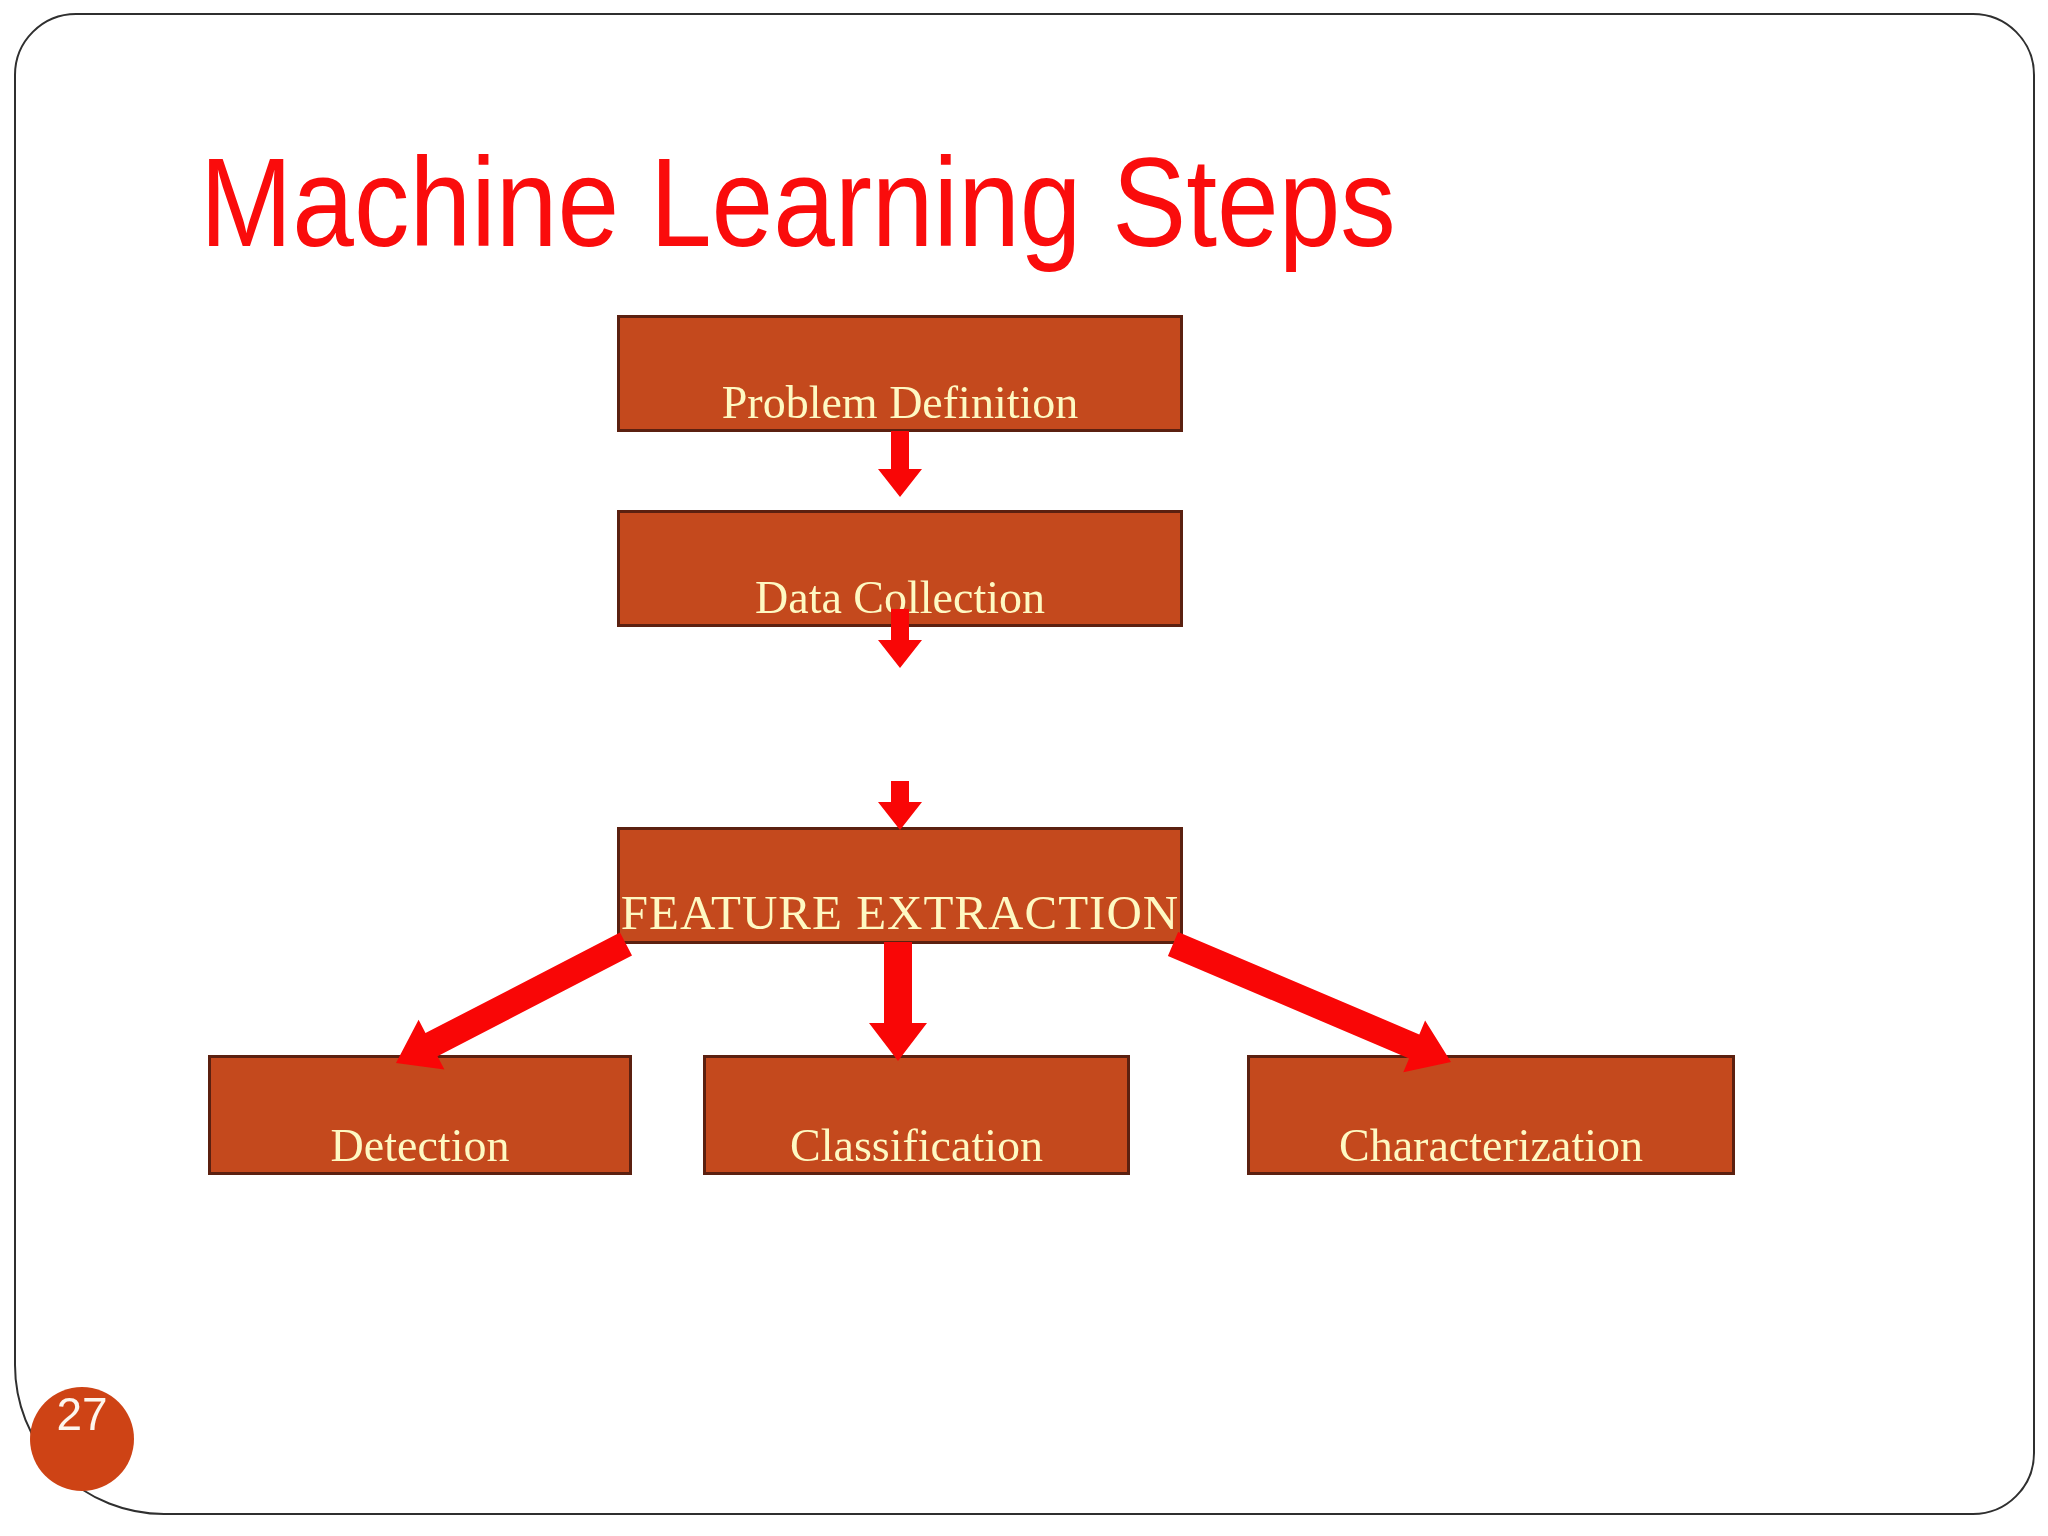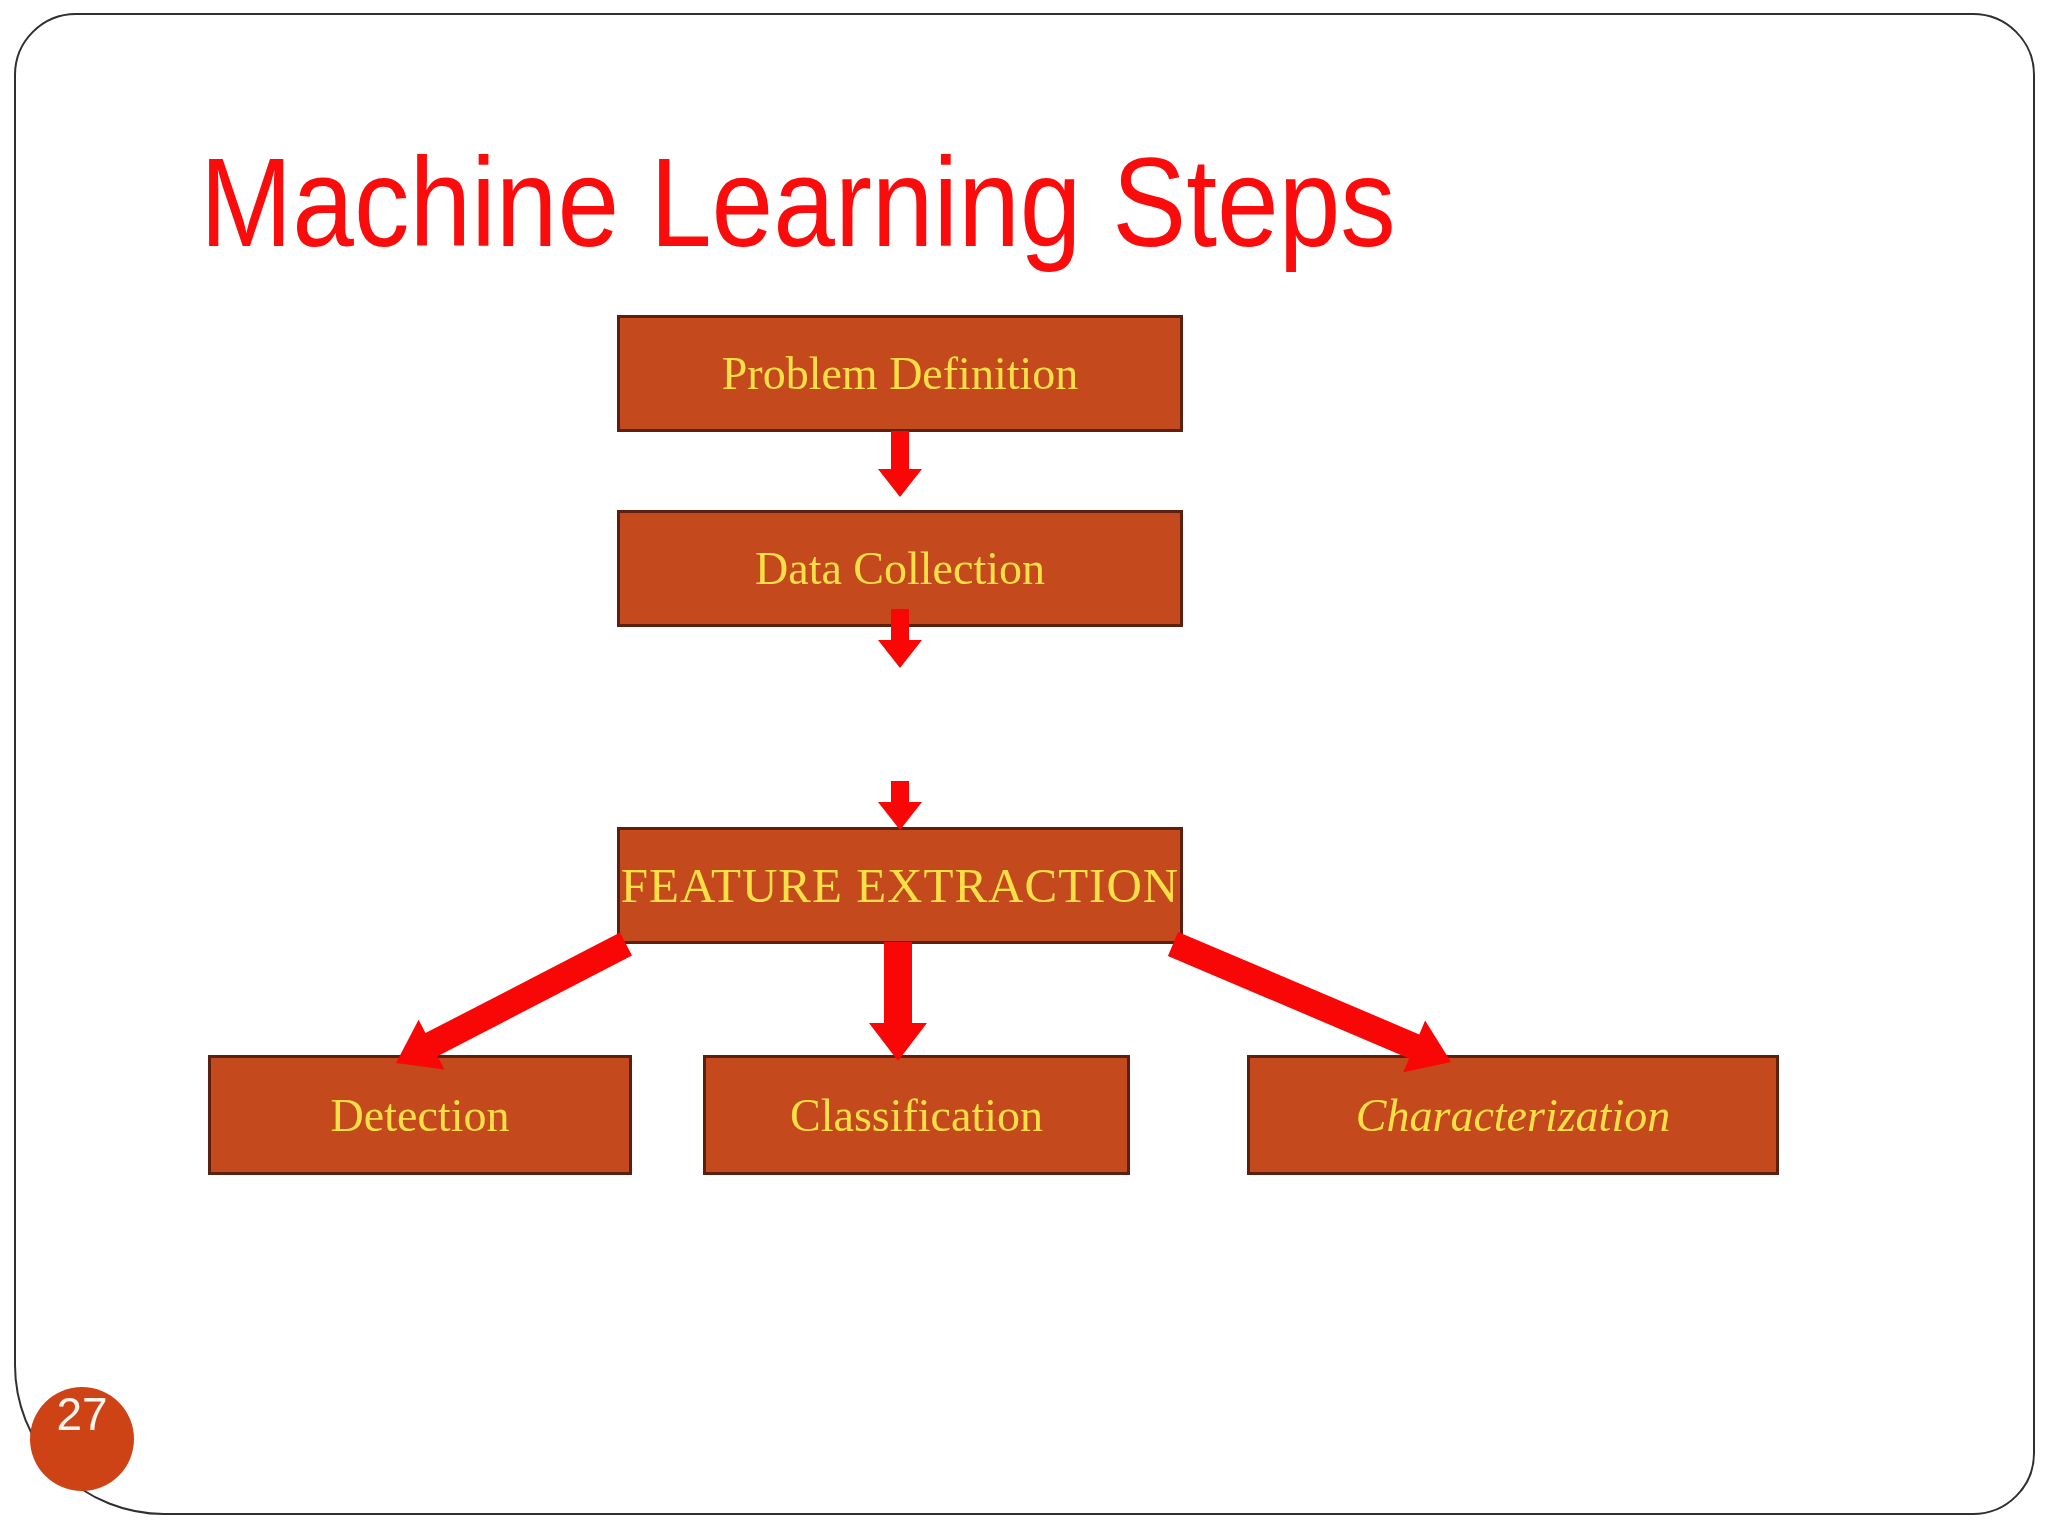--- a/index.html
+++ b/index.html
@@ -38,36 +38,36 @@
     white-space: nowrap;
     transform: scaleX(0.88);
     transform-origin: left top;
   }
   .flowbox {
     position: absolute;
     box-sizing: border-box;
     background: #c4491d;
     border: 3px solid #5b2010;
     display: flex;
-    align-items: center;
+    align-items: flex-end;
     justify-content: center;
-    color: #fde047;
+    color: #fef9c3;
     font-family: "Liberation Serif", serif;
     font-size: 46px;
     text-align: center;
   }
   .step   { left: 617px; width: 566px; height: 117px; }
   .step-0 { top: 315px; }
   .step-1 { top: 510px; }
   .step-2 { top: 665px; }
   .step-3 { top: 827px; font-size: 49px; letter-spacing: 1px; }
   .branch { top: 1055px; height: 120px; }
   .branch-0 { left: 208px;  width: 424px; }
   .branch-1 { left: 703px;  width: 427px; }
-  .branch-2 { left: 1247px; width: 532px; font-style: italic; }
+  .branch-2 { left: 1247px; width: 488px; }
   .arrows {
     position: absolute;
     left: 0; top: 0;
     width: 2048px;
     height: 1536px;
     pointer-events: none;
   }
   .arrows polygon { fill: #f90606; }
   .page-circle {
     position: absolute;

